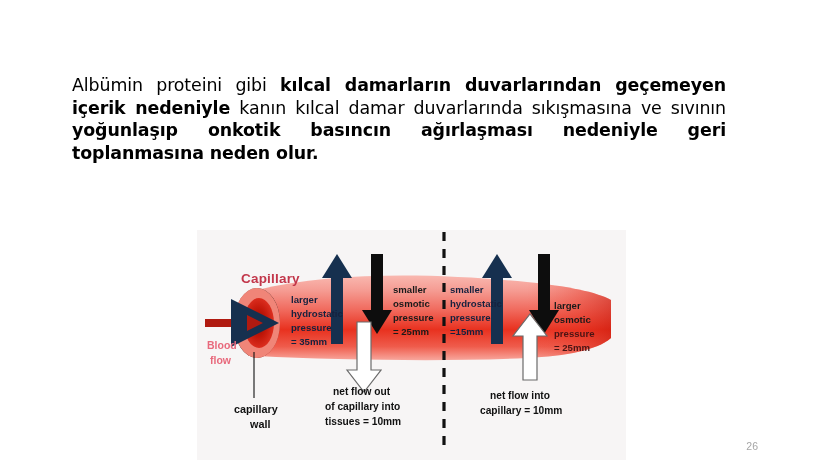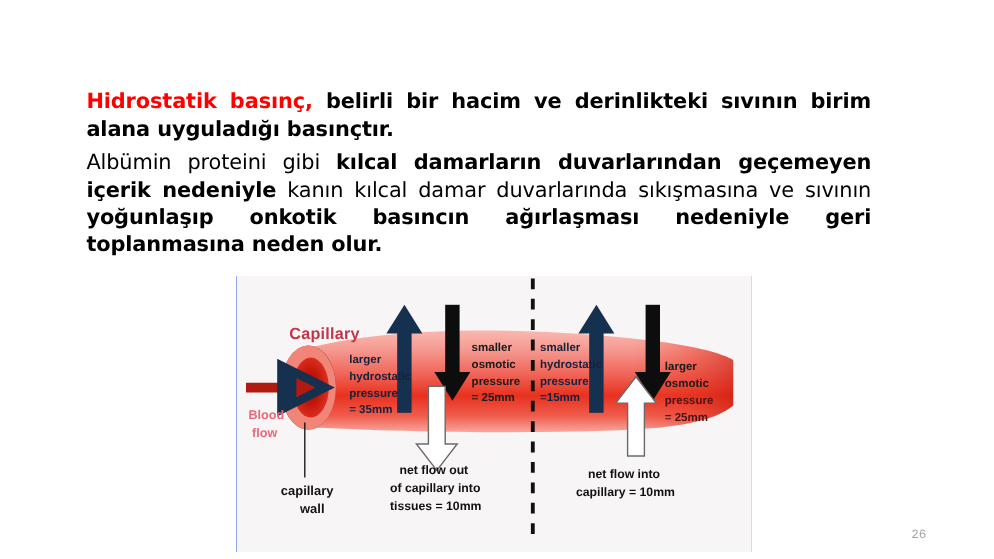--- a/index.html
+++ b/index.html
@@ -50,21 +50,21 @@
   .bold { font-weight: bold; }
   .normal { font-weight: normal; }
 
   
   #diagram-figure {
     position: absolute;
     left: 197px;
     top: 230px;
     width: 429px;
     height: 230px;
-    background: #1d4ed8;
+    background: #14b8a6;
     overflow: hidden;
   }
   #diagram-svg {
     display: block;
     width: 429px;
     height: 230px;
   }
 
   .dg-text {
     font-family: "Liberation Sans", sans-serif;
@@ -97,35 +97,34 @@
     fill: #111111;
   }
   .t-capwall {
     font-size: 10.8px;
     fill: #111111;
   }
 
   
   #page-number {
     position: absolute;
-    right: 56px;
+    right: 70px;
     bottom: 14px;
-    font-family: Liberation Mono, monospace;
+    font-family: Liberation Sans, sans-serif;
     font-size: 10.5px;
     color: #a6a6a6;
   }
 </style>
 </head>
 <body>
 
 <div id="slide">
 
   <div class="text-block">
 
-    <p class="para p1"><span class="hl-red">Hidrostatik basınç,</span><span class="bold"> belirli bir hacim ve derinlikteki sıvının birim alana uyguladığı basınçtır.</span></p>
 
     <p class="para p2"><span class="normal">Albümin proteini gibi </span><span class="bold">kılcal damarların duvarlarından geçemeyen içerik nedeniyle</span><span class="normal"> kanın kılcal damar duvarlarında sıkışmasına ve sıvının </span><span class="bold">yoğunlaşıp onkotik basıncın ağırlaşması nedeniyle geri toplanmasına neden olur.</span></p>
 
   </div>
 
   <div id="diagram-figure">
     <svg id="diagram-svg" viewBox="0 0 429 230" xmlns="http://www.w3.org/2000/svg">
 
       <defs>
 

